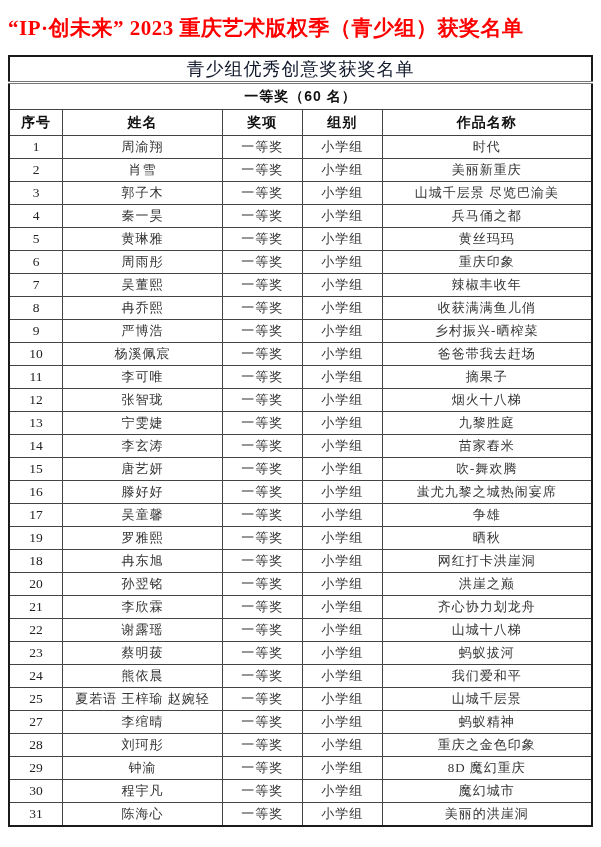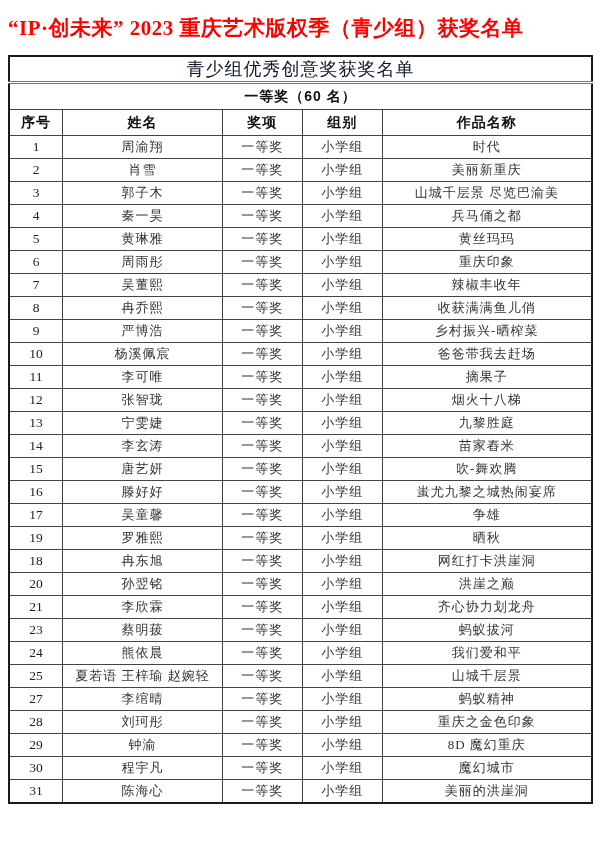--- a/index.html
+++ b/index.html
@@ -253,20 +253,27 @@
       <td class="cell-work">洪崖之巅</td>
     </tr>
         <tr>
       <td class="cell-no">21</td>
       <td class="cell-name">李欣霖</td>
       <td class="cell-award">一等奖</td>
       <td class="cell-group">小学组</td>
       <td class="cell-work">齐心协力划龙舟</td>
     </tr>
         <tr>
+      <td class="cell-no">22</td>
+      <td class="cell-name">谢露瑶</td>
+      <td class="cell-award">一等奖</td>
+      <td class="cell-group">小学组</td>
+      <td class="cell-work">山城十八梯</td>
+    </tr>
+        <tr>
       <td class="cell-no">23</td>
       <td class="cell-name">蔡明菝</td>
       <td class="cell-award">一等奖</td>
       <td class="cell-group">小学组</td>
       <td class="cell-work">蚂蚁拔河</td>
     </tr>
         <tr>
       <td class="cell-no">24</td>
       <td class="cell-name">熊依晨</td>
       <td class="cell-award">一等奖</td>

